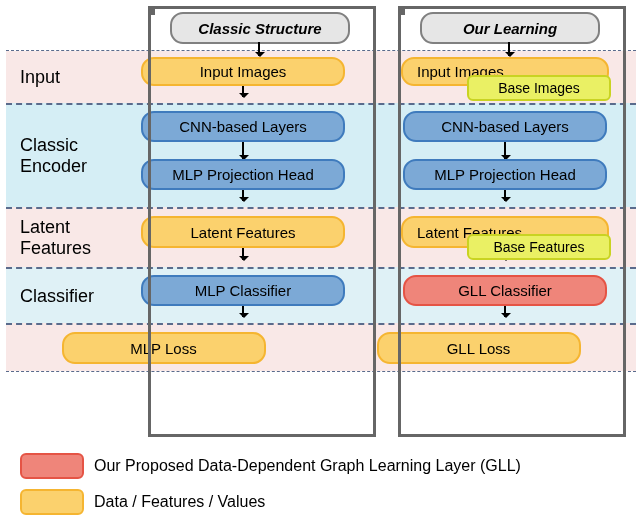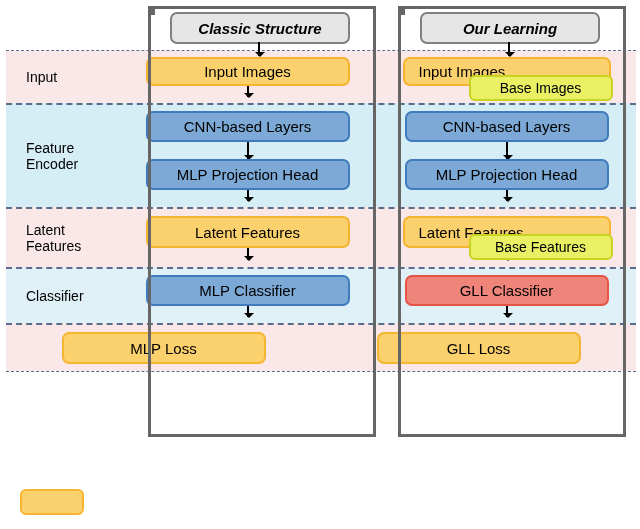--- a/index.html
+++ b/index.html
@@ -36,31 +36,31 @@
     border-top:2px dashed #5a6b8c;
   }
   .row:first-child{border-top:none}
   .row.pink {background:var(--row-pink)}
   .row.blue {background:var(--row-blue)}
   .row.blue2{background:var(--row-blue2)}
 
   .lbl{
     width:92px;flex:0 0 92px;
     display:flex;align-items:center;
-    padding-left:20px;font-size:14px;line-height:1.15;
+    padding-left:14px;font-size:18px;line-height:1.15;
   }
   .col{
     flex:1 1 0;display:flex;flex-direction:column;
     align-items:center;justify-content:center;
     padding:6px 10px;position:relative;
   }
 
   
   .node{
-    height:28px;width:200px;border-radius:7px;
+    height:28px;width:200px;border-radius:13px;
     border:2px solid var(--gold-dk);background:var(--gold);
     display:flex;align-items:center;justify-content:center;
     position:relative;z-index:2;font-size:15px;
   }
   .node.blue {background:var(--mid-blue);border-color:var(--mid-blue-dk)}
   .node.salmon{background:var(--salmon);border-color:var(--salmon-dk)}
   .node.grey {background:var(--grey-box);border-color:var(--grey-box-dk);
               font-weight:700;font-style:italic;width:176px}
   .node.halfparent{justify-content:flex-start;padding-left:14px;width:190px}
 
@@ -152,21 +152,21 @@
     <div class="col">
       <div class="node halfparent">
         <span>Input Images</span>
         <div class="child">Base Images</div>
       </div>
       <div class="arrow"></div>
     </div>
   </div>
 
   <div class="row blue" style="height:102px">
-    <div class="lbl" style="white-space:pre-line">Feature
+    <div class="lbl" style="white-space:pre-line">Classic
 Encoder</div>
     <div class="col">
       <div class="node blue">CNN-based Layers</div>
       <div class="arrow lg"></div>
       <div class="node blue">MLP Projection Head</div>
       <div class="arrow"></div>
     </div>
     <div class="col">
       <div class="node blue">CNN-based Layers</div>
       <div class="arrow lg"></div>
@@ -208,18 +208,23 @@
       <div class="node">MLP Loss</div>
     </div>
     <div class="col">
       <div class="node">GLL Loss</div>
     </div>
   </div>
 
 </div>
 
 <div class="legend">
+  <div class="lg-row">
+    <div class="sw salmon"></div>
+    <div class="lg-txt">Our Proposed Data-Dependent Graph Learning Layer (GLL)</div>
+  </div>
   <div class="lg-row two">
     <div class="half">
       <div class="sw"></div>
+      <div class="lg-txt">Data / Features / Values</div>
     </div>
   </div>
 </div>
 
 </body></html>

